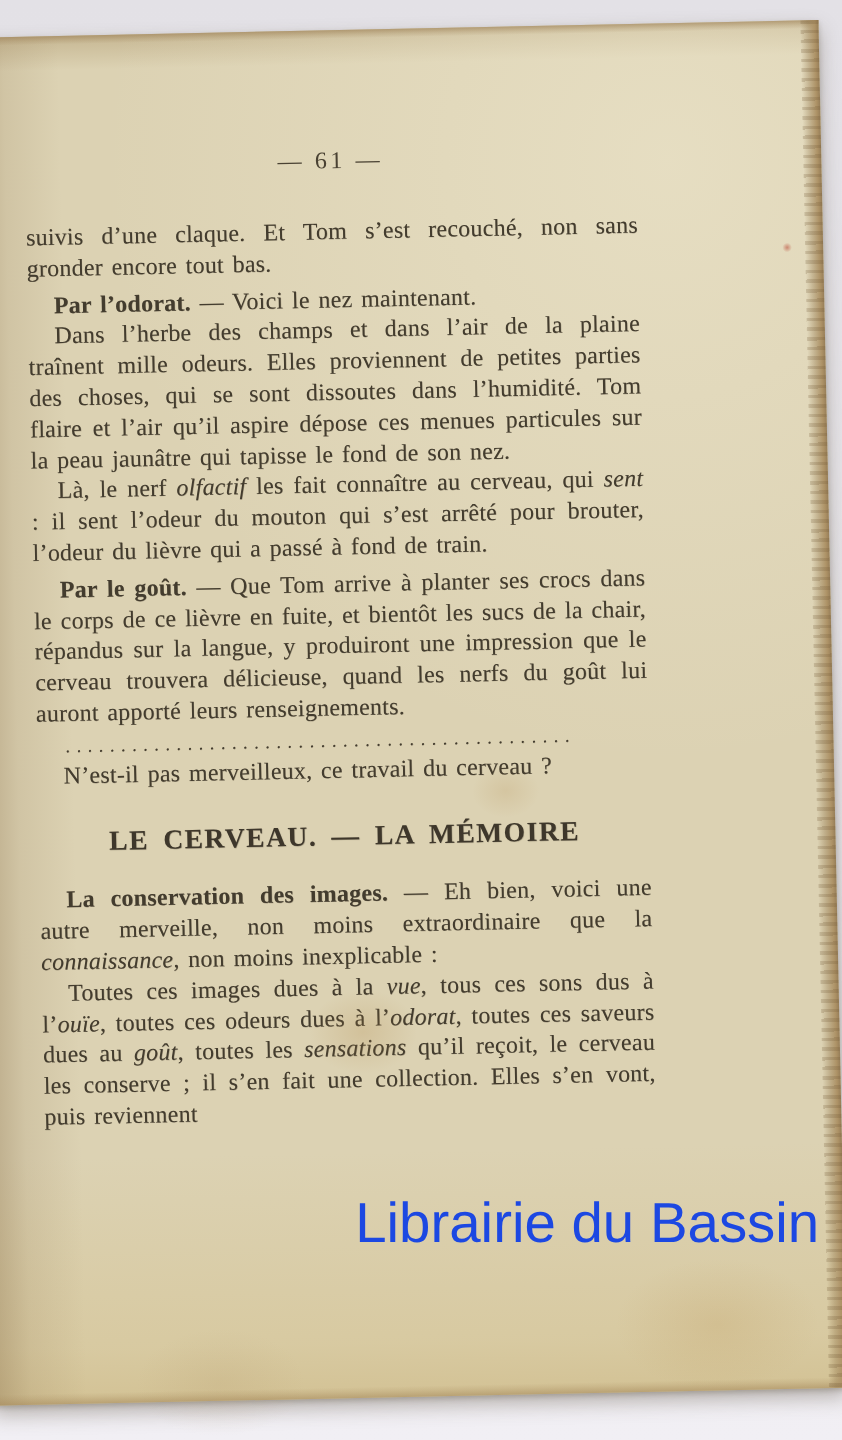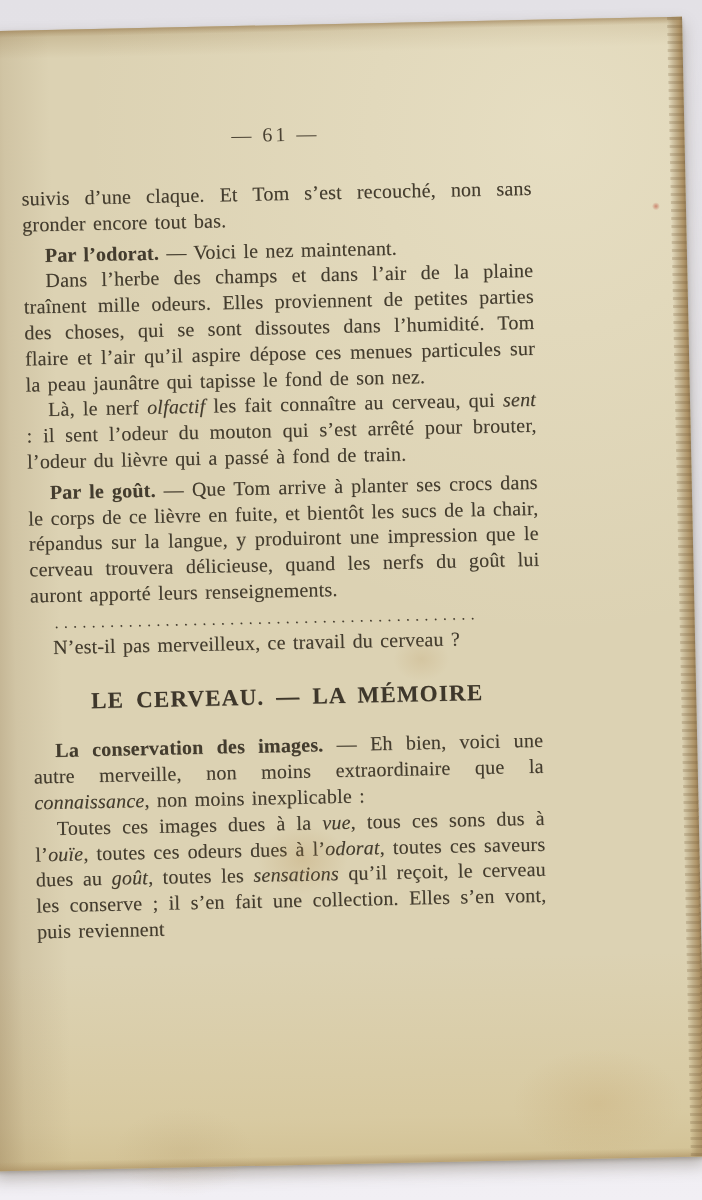--- a/index.html
+++ b/index.html
@@ -94,13 +94,14 @@
         <p class="para"><span class="b">La conservation des images.</span><span> — Eh bien, voici une autre merveille, non moins extraordinaire que la </span><span class="i">connaissance</span><span>, non moins inexplicable :</span></p>
         <p class="para"><span>Toutes ces images dues à la </span><span class="i">vue</span><span>, tous ces sons dus à l’</span><span class="i">ouïe</span><span>, toutes ces odeurs dues à l’</span><span class="i">odorat</span><span>, toutes ces saveurs dues au </span><span class="i">goût</span><span>, toutes les </span><span class="i">sensations</span><span> qu’il reçoit, le cerveau les conserve ; il s’en fait une collection. Elles s’en vont, puis reviennent</span></p>
       </div>
     <div class="stain s1"></div>
     <div class="stain s2"></div>
     <div class="stain s3"></div>
     <div class="stain s4"></div>
     <div class="stain s5"></div>
     <div class="edge-bottom"></div>
   </div>
+  <div class="watermark">Librairie du Bassin</div>
 </div>
 
 </body></html>

